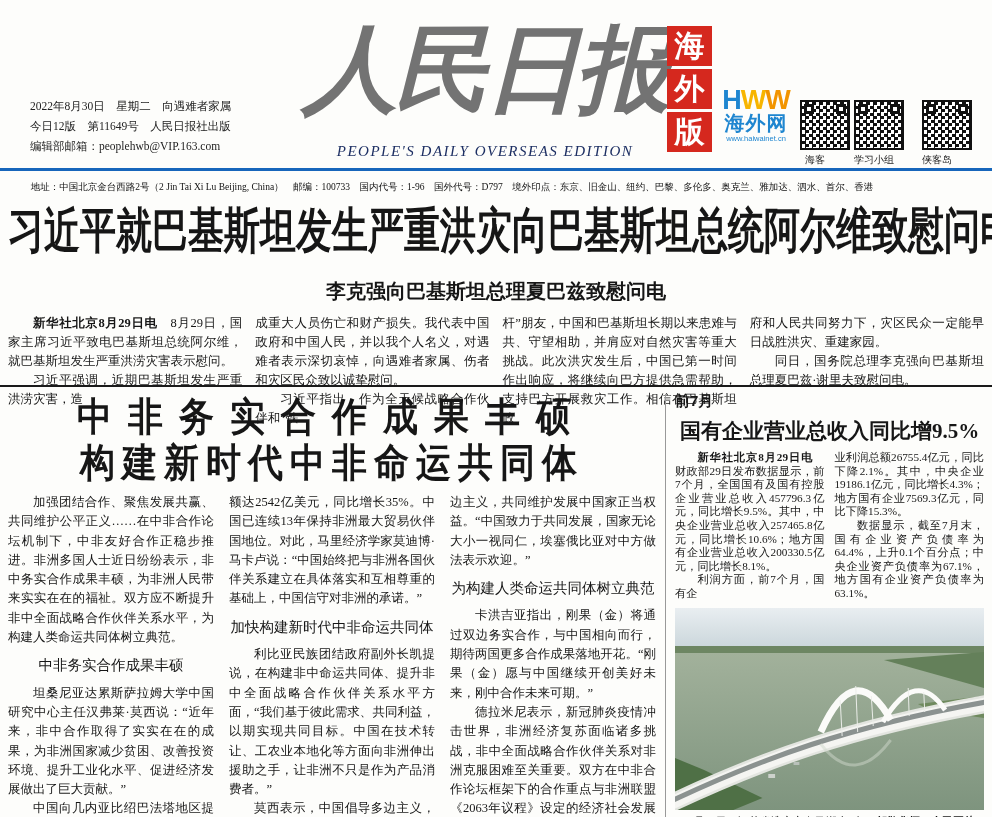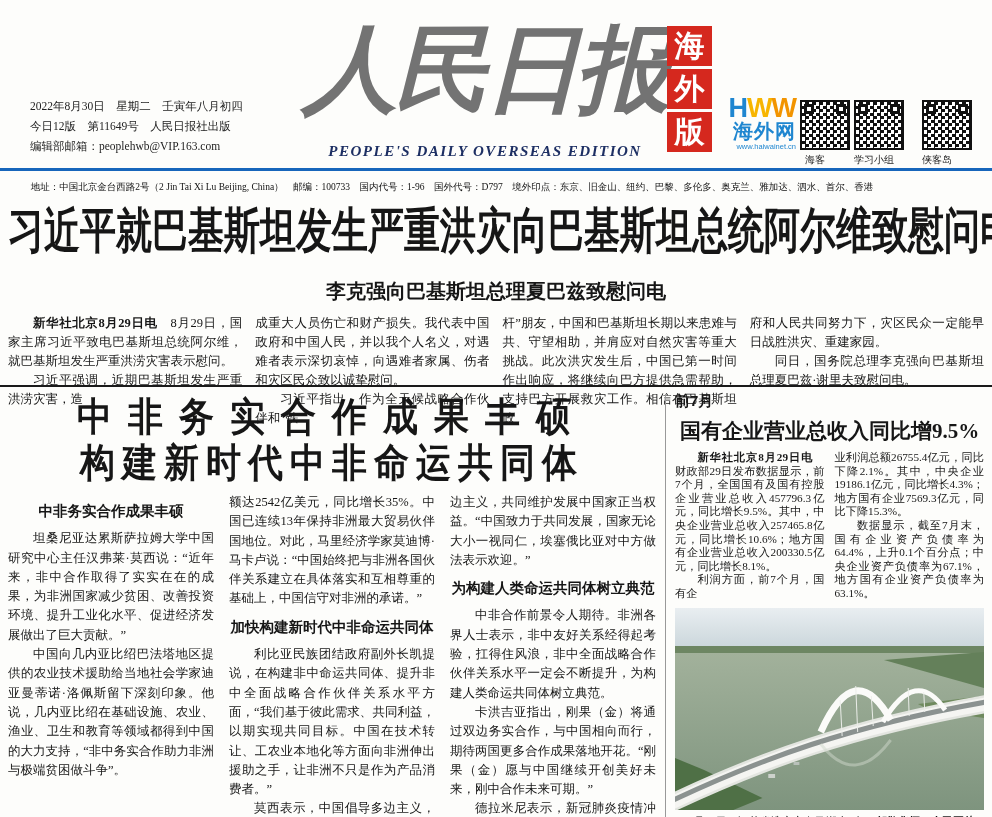--- a/index.html
+++ b/index.html
@@ -8,22 +8,22 @@
   
   .header{position:absolute;top:0;left:0;width:992px;height:170px;}
   .dateline{position:absolute;left:30px;top:96px;font-size:11.5px;line-height:20px;color:#222;}
   .masthead-title{position:absolute;left:298px;top:6px;width:374px;text-align:center;
        font-size:95px;line-height:128px;font-weight:bold;color:#737373;letter-spacing:-4px;
        font-style:italic;white-space:nowrap;}
   .edition-badge{position:absolute;left:667px;top:26px;width:45px;}
   .edition-badge .cell{width:45px;height:40px;background:#d5281e;color:#fff;font-weight:bold;
        font-size:30px;line-height:40px;text-align:center;margin-bottom:3px;}
   .english-title{position:absolute;left:290px;top:143px;width:390px;text-align:center;
-       font-size:15px;font-weight:bold;font-style:italic;letter-spacing:1.5px;color:#1d2f63;white-space:nowrap;}
-  .hww{position:absolute;left:716px;top:96px;width:80px;text-align:right;font-family:"Liberation Sans",sans-serif;}
+       font-size:15px;font-weight:normal;font-style:italic;letter-spacing:1.5px;color:#1d2f63;white-space:nowrap;}
+  .hww{position:absolute;left:716px;top:88px;width:80px;text-align:center;font-family:"Liberation Sans",sans-serif;}
   .hww-letters{font-size:27px;font-weight:900;letter-spacing:-1px;line-height:24px;}
   .hww-h{color:#1f86d0;} .hww-w1{color:#f7b500;} .hww-w2{color:#f29400;}
   .hww-name{font-size:20px;font-weight:bold;color:#1f86d0;line-height:22px;letter-spacing:1px;}
   .hww-url{font-size:7.5px;color:#1f86d0;line-height:9px;}
   .qr{position:absolute;top:100px;width:30px;}
   .qr .code{width:50px;height:50px;background:
        repeating-conic-gradient(#111 0% 25%, #fff 0% 50%) 0 0/7px 7px;border:2px solid #111;box-sizing:border-box;position:relative;}
   .qr .code:before{content:"";position:absolute;left:2px;top:2px;width:10px;height:10px;border:3px solid #111;background:#fff;box-sizing:border-box;}
   .qr .code:after{content:"";position:absolute;right:2px;top:2px;width:10px;height:10px;border:3px solid #111;background:#fff;box-sizing:border-box;}
   .qr .lbl{font-size:10px;text-align:center;margin-top:3px;white-space:nowrap;font-family:"Liberation Sans",sans-serif;color:#222;}
@@ -43,38 +43,38 @@
   .section-rule{position:absolute;top:385px;left:0;width:992px;height:2px;background:#1a1a1a;}
   
   .main{position:absolute;top:392px;left:8px;width:976px;display:flex;}
   .africa{width:648px;}
   .africa-headline{text-align:center;font-weight:bold;}
   .hl1{font-size:35px;line-height:45px;letter-spacing:16px;transform:scaleY(1.12);transform-origin:50% 0;white-space:nowrap;}
   .hl2{font-size:35px;line-height:47px;letter-spacing:7px;transform:scaleY(1.12);transform-origin:50% 0;white-space:nowrap;}
   .africa-cols{display:flex;gap:15px;margin-top:9px;}
   .africa-cols .col{flex:1;font-size:12.5px;line-height:19.3px;text-align:justify;}
   .subhead{text-align:center;text-indent:0;font-family:"Liberation Sans","DejaVu Sans",sans-serif;
-       font-weight:bold;font-size:14.5px;margin:9px 0 8px;}
+       font-weight:normal;font-size:14.5px;margin:9px 0 8px;}
   .vdiv{width:1px;background:#999;margin:2px 9px 0 9px;}
   .soe{flex:1;}
   .kicker{font-family:"Liberation Sans","DejaVu Sans",sans-serif;font-weight:bold;font-size:15px;line-height:18px;}
   .soe-headline{font-weight:bold;font-size:21px;line-height:26px;text-align:center;letter-spacing:0;margin:8px 0 7px;white-space:nowrap;}
   .soe-cols{display:flex;gap:10px;}
   .soe-cols .col{flex:1;font-size:11.2px;line-height:13.6px;text-align:justify;}
   .photo{margin-top:7px;width:100%;height:202px;display:block;background:#9db09b;}
   .caption{font-size:11px;line-height:14px;margin-top:4px;text-align:justify;font-style:italic;text-indent:1em;}
   .caption .photo-credit{float:right;font-weight:bold;}
   .b{font-weight:bold;}
 </style>
 </head>
 <body>
 
 <div class="header">
   <div class="dateline">
-    <div>2022年8月30日　星期二　壬寅年八月初四</div>
+    <div>2022年8月30日　星期二　向遇难者家属</div>
     <div>今日12版　第11649号　人民日报社出版</div>
     <div>编辑部邮箱：peoplehwb@VIP.163.com</div>
   </div>
 
   <div class="masthead-title">人民日报</div>
 
   <div class="edition-badge">
     <div class="cell">海</div>
     <div class="cell">外</div>
     <div class="cell">版</div>
@@ -132,36 +132,36 @@
 
 <div class="main">
 
   <div class="africa">
     <div class="africa-headline">
       <div class="hl1">中非务实合作成果丰硕</div>
       <div class="hl2">构建新时代中非命运共同体</div>
     </div>
     <div class="africa-cols">
       <div class="col">
+        <p>加强团结合作、聚焦发展共赢、共同维护公平正义……在中非合作论坛机制下，中非友好合作正稳步推进。非洲多国人士近日纷纷表示，非中务实合作成果丰硕，为非洲人民带来实实在在的福祉。双方应不断提升非中全面战略合作伙伴关系水平，为构建人类命运共同体树立典范。</p>
         <p class="subhead">中非务实合作成果丰硕</p>
         <p>坦桑尼亚达累斯萨拉姆大学中国研究中心主任汉弗莱·莫西说：“近年来，非中合作取得了实实在在的成果，为非洲国家减少贫困、改善投资环境、提升工业化水平、促进经济发展做出了巨大贡献。”</p>
         <p>中国向几内亚比绍巴法塔地区提供的农业技术援助给当地社会学家迪亚曼蒂诺·洛佩斯留下深刻印象。他说，几内亚比绍在基础设施、农业、渔业、卫生和教育等领域都得到中国的大力支持，“非中务实合作助力非洲与极端贫困做斗争”。</p>
 
       </div>
       <div class="col">
         <p class="cont">额达2542亿美元，同比增长35%。中国已连续13年保持非洲最大贸易伙伴国地位。对此，马里经济学家莫迪博·马卡卢说：“中国始终把与非洲各国伙伴关系建立在具体落实和互相尊重的基础上，中国信守对非洲的承诺。”</p>
         <p class="subhead">加快构建新时代中非命运共同体</p>
         <p>利比亚民族团结政府副外长凯提说，在构建非中命运共同体、提升非中全面战略合作伙伴关系水平方面，“我们基于彼此需求、共同利益，以期实现共同目标。中国在技术转让、工农业本地化等方面向非洲伸出援助之手，让非洲不只是作为产品消费者。”</p>
         <p>莫西表示，中国倡导多边主义，积极参与并推动国际抗疫合作，包括向许多非洲国家援助医疗设备和新冠疫苗，并致力于合作应对气候变化、消除贫困等。近年来，非中在合作应对疫情、恢复经济发展等方面取得了令人鼓舞的进展。</p>
 
       </div>
       <div class="col">
         <p class="cont">边主义，共同维护发展中国家正当权益。“中国致力于共同发展，国家无论大小一视同仁，埃塞俄比亚对中方做法表示欢迎。”</p>
         <p class="subhead">为构建人类命运共同体树立典范</p>
-        <p>中非合作前景令人期待。非洲各界人士表示，非中友好关系经得起考验，扛得住风浪，非中全面战略合作伙伴关系水平一定会不断提升，为构建人类命运共同体树立典范。</p>
         <p>卡洪吉亚指出，刚果（金）将通过双边务实合作，与中国相向而行，期待两国更多合作成果落地开花。“刚果（金）愿与中国继续开创美好未来，刚中合作未来可期。”</p>
         <p>德拉米尼表示，新冠肺炎疫情冲击世界，非洲经济复苏面临诸多挑战，非中全面战略合作伙伴关系对非洲克服困难至关重要。双方在中非合作论坛框架下的合作重点与非洲联盟《2063年议程》设定的经济社会发展目标高度一致，非洲愿与中国加强重点合作，携手实现更大发展。</p>
 
       </div>
     </div>
   </div>
 
   <div class="vdiv"></div>
 
   <div class="soe">

